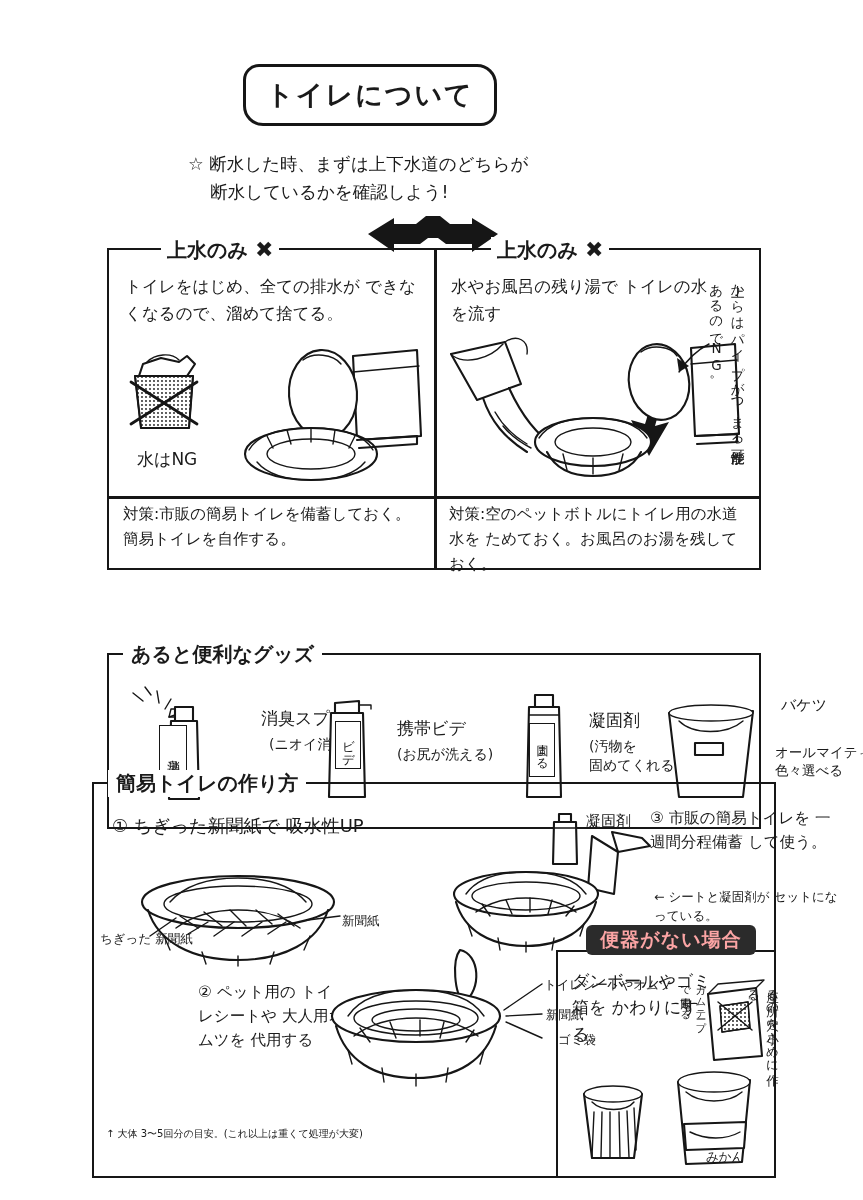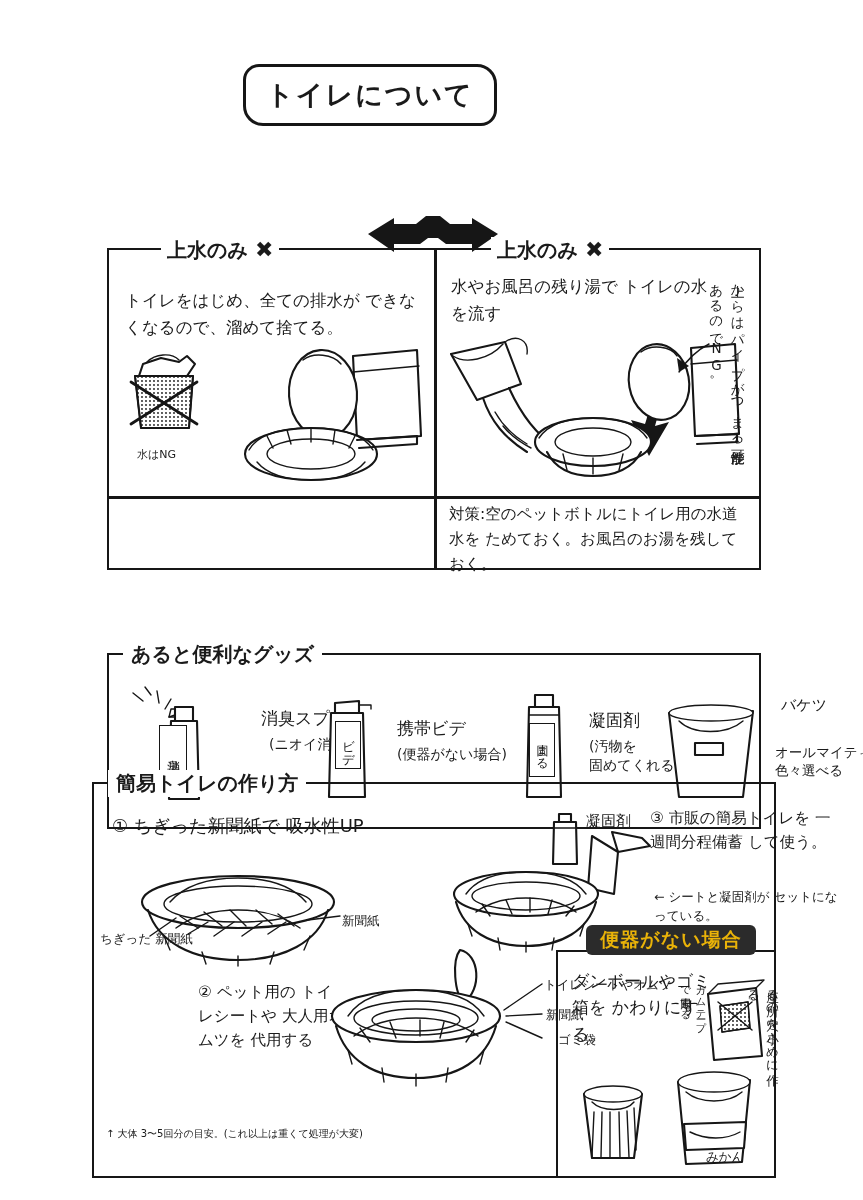--- a/index.html
+++ b/index.html
@@ -50,21 +50,21 @@
 
   
   #goods{position:absolute;left:107px;top:613px;width:650px;height:172px;border:2.5px solid #161616;margin-top:40px;}
   .sec-head{position:absolute;background:#fff;padding:0 8px;font-size:20px;font-weight:600;top:-14px;left:14px;}
 
   
   #howto{position:absolute;left:92px;top:782px;width:680px;height:392px;border:2.5px solid #161616;}
   #nobowl{position:absolute;left:556px;top:950px;width:216px;height:224px;border:2.5px solid #161616;}
   #nobowl-head{
     position:absolute;left:586px;top:925px;width:170px;height:30px;
-    background:#2b2b2b;color:#eab308;border-radius:6px;
+    background:#2b2b2b;color:#fca5a5;border-radius:6px;
     display:flex;align-items:center;justify-content:center;font-size:19px;font-weight:600;
     letter-spacing:1px;
   }
 
   .note{position:absolute;font-size:15px;line-height:1.55;}
   .note-sm{position:absolute;font-size:12.5px;line-height:1.5;}
   .note-xs{position:absolute;font-size:10.5px;line-height:1.45;}
 
   
   .bottle-label{position:absolute;border:1.6px solid #161616;background:#fff;font-size:12px;
@@ -93,20 +93,22 @@
         <rect width="5" height="5" fill="#ffffff"></rect>
         <circle cx="1.2" cy="1.2" r="1" fill="#161616"></circle>
       </pattern>
     </defs>
   </svg>
 
   <div id="title-box" class="hd">
     <span class="t">トイレについて</span>
   </div>
 
+  <div id="lead" class="lbl">☆ 断水した時、まずは上下水道のどちらが
+    断水しているかを確認しよう!</div>
 
   <div id="branch">
     <svg width="220" height="42" viewBox="0 0 220 42">
       <path class="fillk" d="M104 0 L118 0 L128 8 L150 8 L150 2 L176 18 L150 36 L150 28 L124 28 L116 22
                              L106 22 L98 28 L72 28 L72 36 L46 18 L72 2 L72 8 L94 8 Z"></path>
     </svg>
   </div>
 
   <div id="panel">
     <div class="vdiv"></div>
@@ -115,21 +117,21 @@
     <div class="col-head" style="left:52px;">
       <span>上水のみ</span>
       <span class="xmark">✖</span>
     </div>
 
     <div class="col-head" style="left:382px;">
       <span>上水のみ</span>
       <span class="xmark">✖</span>
     </div>
 
-    <div class="panel-text" style="left:16px;top:24px;width:300px;margin-top:14px;">トイレをはじめ、全ての排水が
+    <div class="panel-text" style="left:16px;top:24px;width:300px;">トイレをはじめ、全ての排水が
 できなくなるので、溜めて捨てる。</div>
 
     <div class="panel-text" style="left:342px;top:24px;width:270px;">水やお風呂の残り湯で
 トイレの水を流す</div>
 
     <svg style="position:absolute;left:8px;top:82px;" width="318" height="150" viewBox="0 0 318 150">
 
       <path class="s" d="M22 44 L26 32 L44 26 L62 30 L70 24 L78 32 L70 44"></path>
       <path class="hatch" stroke="#161616" stroke-width="1.6" d="M18 44 L76 44 L72 96 L24 96 Z"></path>
       <path class="s" d="M18 44 L76 44 L72 96 L24 96 Z"></path>
@@ -144,21 +146,21 @@
       <path class="s-thin" d="M186 28 C196 20 216 22 224 32"></path>
 
       <ellipse class="s fillw" cx="194" cy="122" rx="66" ry="26"></ellipse>
       <ellipse class="s-thin fillw" cx="194" cy="122" rx="44" ry="15"></ellipse>
       <path class="s-thin" d="M132 118 C140 104 160 96 194 96 C228 96 248 104 256 118"></path>
       <path class="s-thin" d="M150 104 L156 116 M170 98 L174 112 M194 96 L194 110 M218 98 L216 112 M238 104 L232 116"></path>
       <path class="s-thin" d="M140 130 C150 142 170 148 194 148 C218 148 238 142 248 130"></path>
 
       <path class="s" d="M240 108 L300 104 L300 112 L242 116"></path>
     </svg>
-    <div class="panel-measure" style="left:28px;top:196px;font-size:11px;">水はNG</div>
+    <div class="panel-measure" style="left:28px;top:196px;font-size:17px;">水はNG</div>
 
     <svg style="position:absolute;left:334px;top:80px;" width="300" height="152" viewBox="0 0 300 152">
 
       <path class="s fillw" d="M8 24 L62 12 L78 54 L34 70 Z"></path>
       <path class="s-thin" d="M10 26 C22 34 46 30 60 14"></path>
       <path class="s-thin" d="M62 12 C74 4 86 10 84 24"></path>
 
       <path class="s" d="M40 68 C48 92 62 108 84 122"></path>
       <path class="s" d="M66 58 C78 84 92 104 112 116"></path>
       <path class="s-thin" d="M52 82 C60 96 70 106 84 114"></path>
@@ -181,20 +183,24 @@
       <path class="s" d="M252 106 L294 104 L294 112 L254 114"></path>
     </svg>
 
     <div class="vert panel-measure" style="left:596px;top:24px;height:200px;font-size:13.5px;letter-spacing:1px;">上からはパイプがつまる可能性があるのでNG。</div>
 
     <svg style="position:absolute;left:560px;top:88px;" width="44" height="42" viewBox="0 0 44 42">
       <path class="s-thin" d="M40 6 C28 12 18 22 10 34"></path>
       <path class="fillk" d="M10 34 L8 20 L20 28 Z"></path>
     </svg>
 
+    <div class="panel-measure" style="left:14px;top:252px;width:300px;">
+      <span>対策:</span><span>市販の簡易トイレを備蓄しておく。
+簡易トイレを自作する。</span>
+    </div>
     <div class="panel-measure" style="left:340px;top:252px;width:300px;">
       <span>対策:</span><span>空のペットボトルにトイレ用の水道水を
 ためておく。お風呂のお湯を残して
 おく。</span>
     </div>
   </div>
 
   <div id="goods">
     <div class="sec-head">あると便利なグッズ</div>
 
@@ -212,21 +218,21 @@
 
     <svg style="position:absolute;left:204px;top:30px;" width="80" height="120" viewBox="0 0 80 120">
       <path class="s fillw" d="M22 18 L46 16 L46 28 L22 28 Z"></path>
       <path class="s-thin" d="M46 20 L58 20 L58 24"></path>
       <path class="s fillw" d="M18 28 L50 28 L52 112 L16 112 Z"></path>
     </svg>
     <div class="bottle-label" style="left:226px;top:66px;width:24px;height:46px;">
       <span class="vert" style="font-size:12.5px;">ビデ</span>
     </div>
     <div class="lbl" style="left:288px;top:62px;font-size:17px;">携帯ビデ</div>
-    <div class="lbl" style="left:288px;top:90px;font-size:14px;">(便器がない場合)</div>
+    <div class="lbl" style="left:288px;top:90px;font-size:14px;">(お尻が洗える)</div>
 
     <svg style="position:absolute;left:404px;top:34px;" width="70" height="114" viewBox="0 0 70 114">
       <path class="s fillw" d="M22 6 L40 6 L40 18 L22 18 Z"></path>
       <path class="s fillw" d="M16 18 L46 18 L48 108 L14 108 Z"></path>
       <path class="s-thin" d="M16 26 L46 26"></path>
     </svg>
     <div class="bottle-label" style="left:420px;top:68px;width:24px;height:52px;">
       <span class="vert" style="font-size:12px;">固まる</span>
     </div>
     <div class="lbl" style="left:480px;top:54px;font-size:17px;">凝固剤</div>

